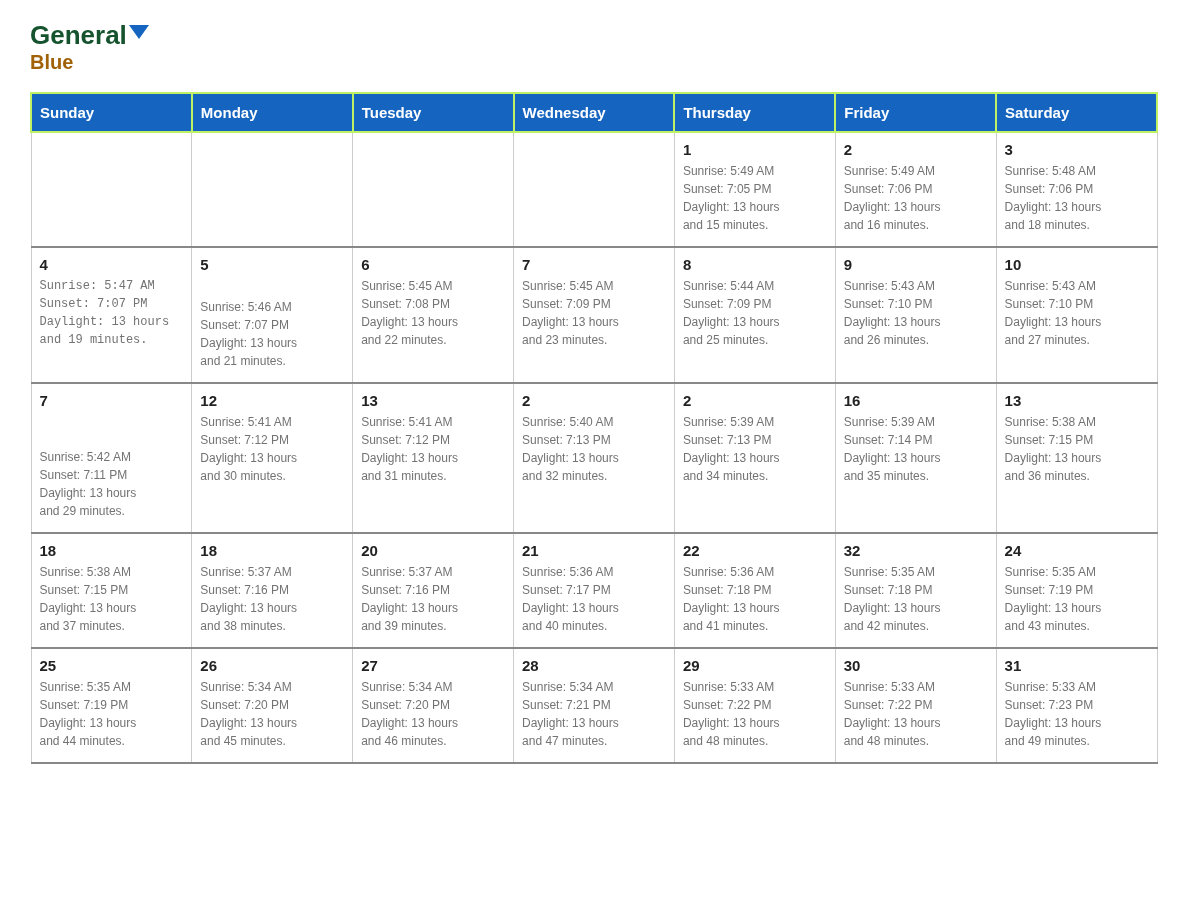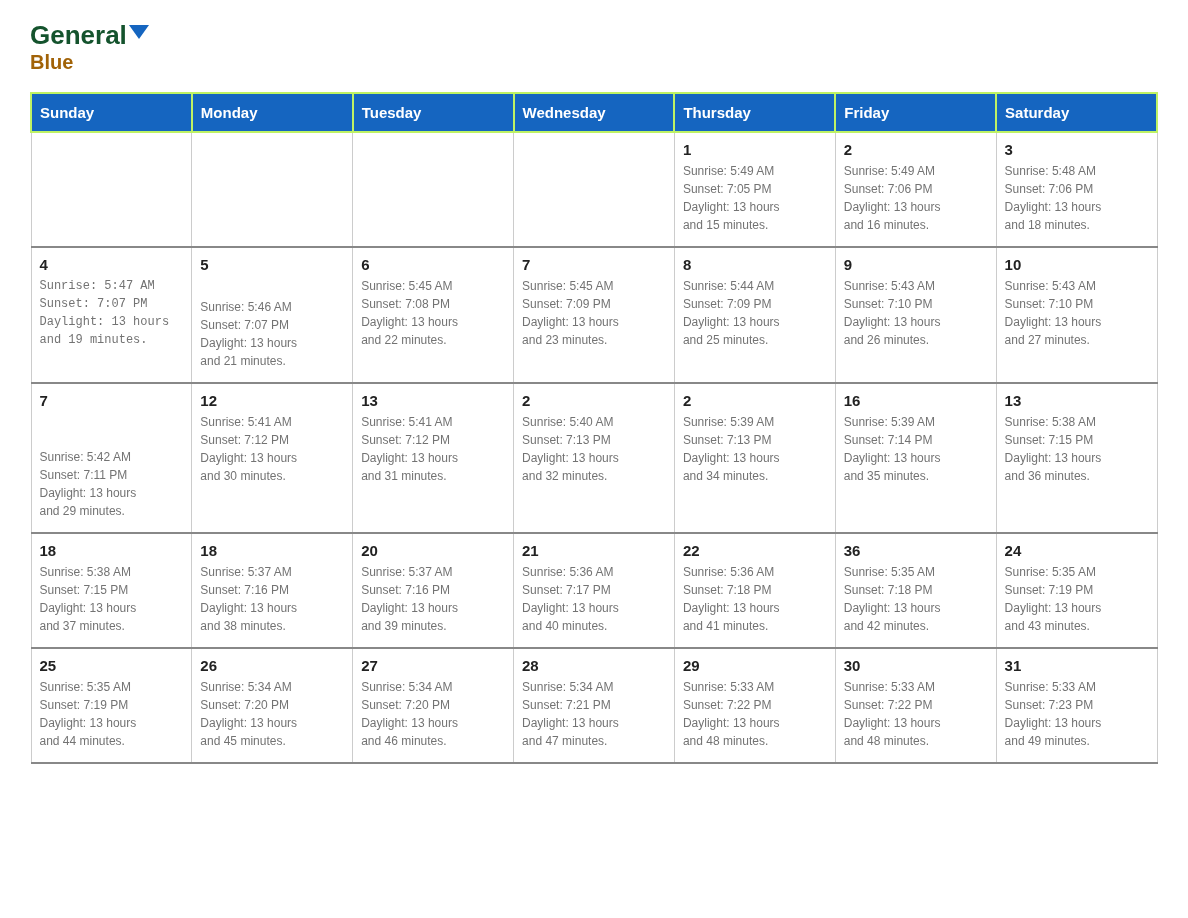--- a/index.html
+++ b/index.html
@@ -287,21 +287,21 @@
 and 40 minutes.</div>
         </td>
         <td>
           <span class="day-number">22</span>
           <div class="day-info" style="white-space: pre-line;">Sunrise: 5:36 AM
 Sunset: 7:18 PM
 Daylight: 13 hours
 and 41 minutes.</div>
         </td>
         <td>
-          <span class="day-number">36</span>
+          <span class="day-number">32</span>
           <div class="day-info" style="white-space: pre-line;">Sunrise: 5:35 AM
 Sunset: 7:18 PM
 Daylight: 13 hours
 and 42 minutes.</div>
         </td>
         <td>
           <span class="day-number">24</span>
           <div class="day-info" style="white-space: pre-line;">Sunrise: 5:35 AM
 Sunset: 7:19 PM
 Daylight: 13 hours

